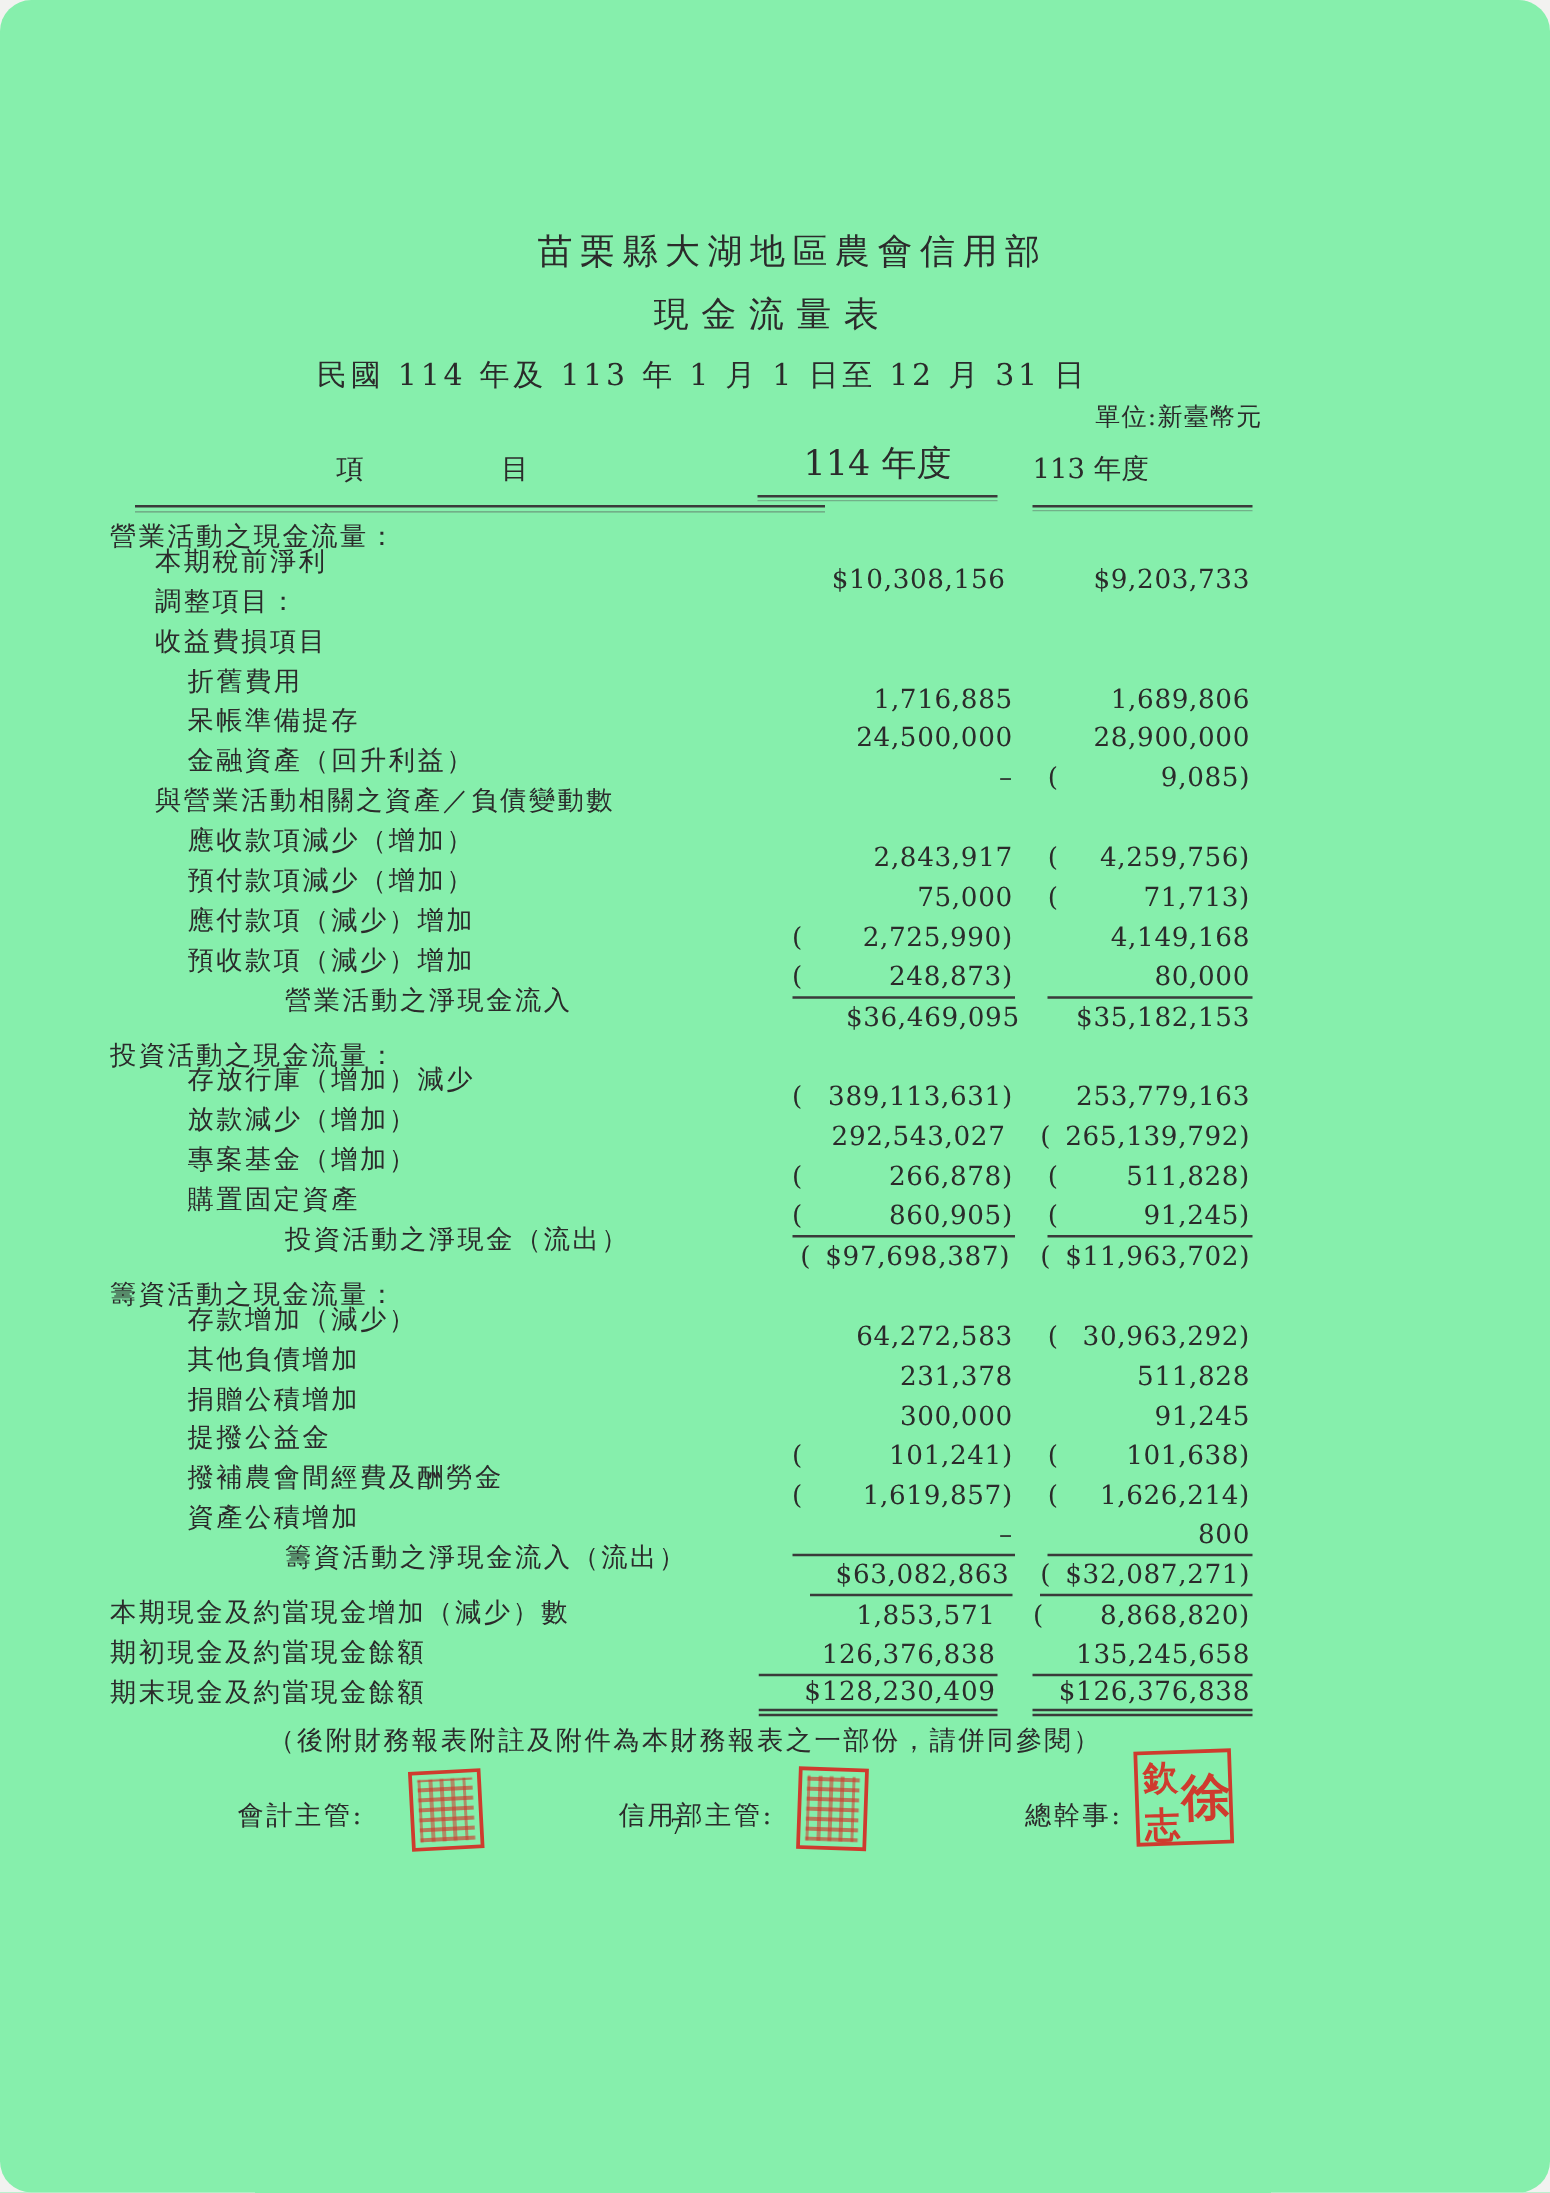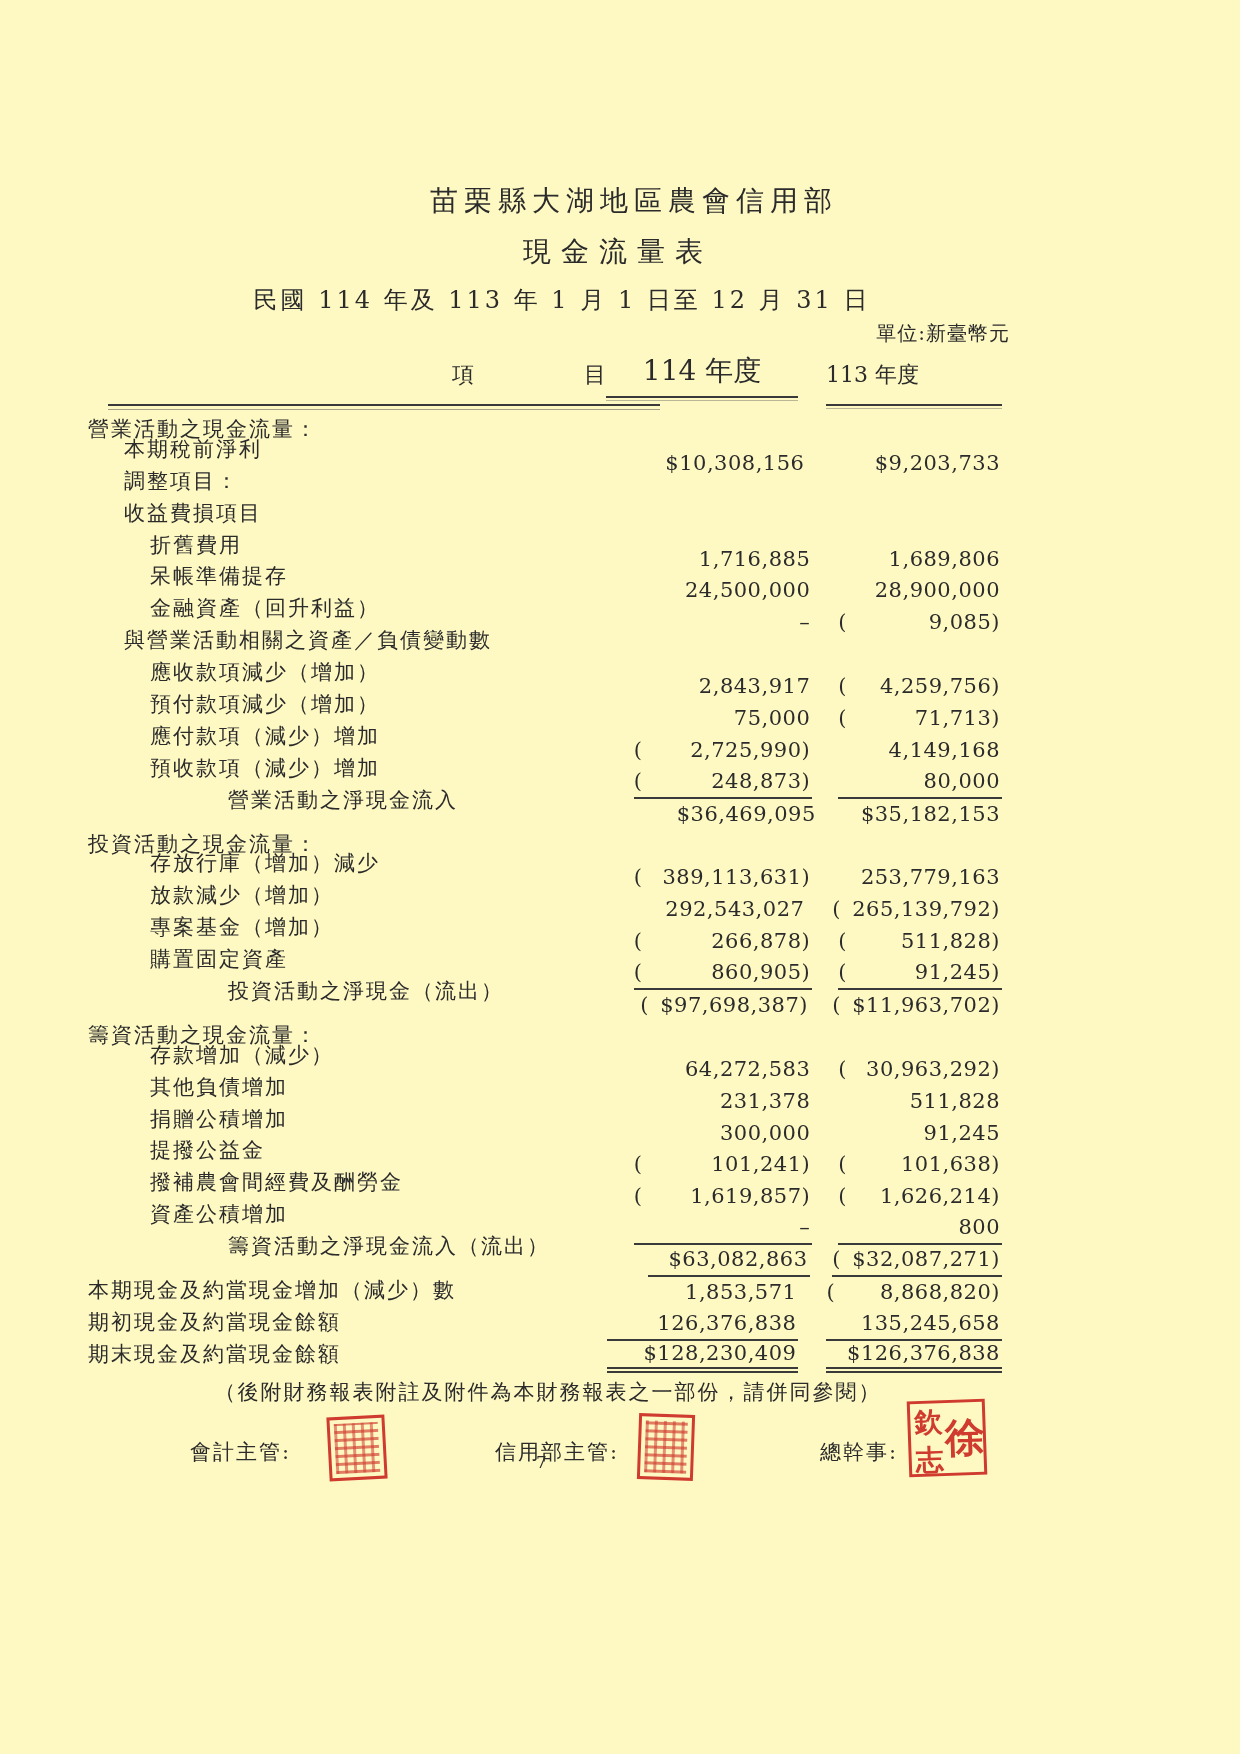--- a/index.html
+++ b/index.html
@@ -3,33 +3,33 @@
 <meta charset="utf-8">
 <style>
   html,body{margin:0;padding:0;}
   body{
     width:1240px;height:1754px;
     background:#f2f2f0;
     font-family:"DejaVu Serif","Liberation Serif",serif;
     color:#2b2b2b;
   }
   .page{
-    position:relative;width:1240px;height:1754px;background:#fef9c3;overflow:hidden;
+    position:relative;width:1240px;height:1754px;background:#86efac;overflow:hidden;border-radius:25px;
   }
   
   .title{position:absolute;left:0;right:0;text-align:center;white-space:nowrap;letter-spacing:6px;}
   .t1{top:182px;font-size:28px;transform:translateX(14px);}
   .t2{top:233px;font-size:28px;letter-spacing:10px;transform:translateX(-2px);}
   .t3{top:284px;font-size:24px;letter-spacing:3px;transform:translateX(-58px);}
   .unit{position:absolute;top:320px;right:230px;font-size:20px;letter-spacing:1px;margin-left:31px;}
 
   
   .tbl{position:absolute;left:86px;top:348px;width:916px;}
   .thead{display:flex;height:42px;align-items:flex-end;padding-bottom:2px;}
-  .th-item{width:520px;text-align:right;font-size:22px;position:relative;}
+  .th-item{width:520px;text-align:center;font-size:22px;position:relative;}
   .th-114{width:192px;text-align:center;font-size:28px;position:relative;}
   .th-gap{width:28px;}
   .th-113{width:176px;font-size:22px;position:relative;}
   .u-item{position:absolute;left:22px;top:44px;width:552px;border-top:2px solid #3a3a3a;border-bottom:1px solid #55555588;height:3px;}
   .u-col{position:absolute;left:0;right:0;top:44px;border-top:2px solid #3a3a3a;border-bottom:1px solid #55555566;height:2px;}
 
   .trows{margin-top:10px;}
   .trow{display:flex;height:31.9px;line-height:31.9px;}
   .tlabel{width:520px;white-space:nowrap;overflow:visible;font-size:21px;letter-spacing:2px;}
   .ind0{padding-left:2px;margin-top:12px;}

